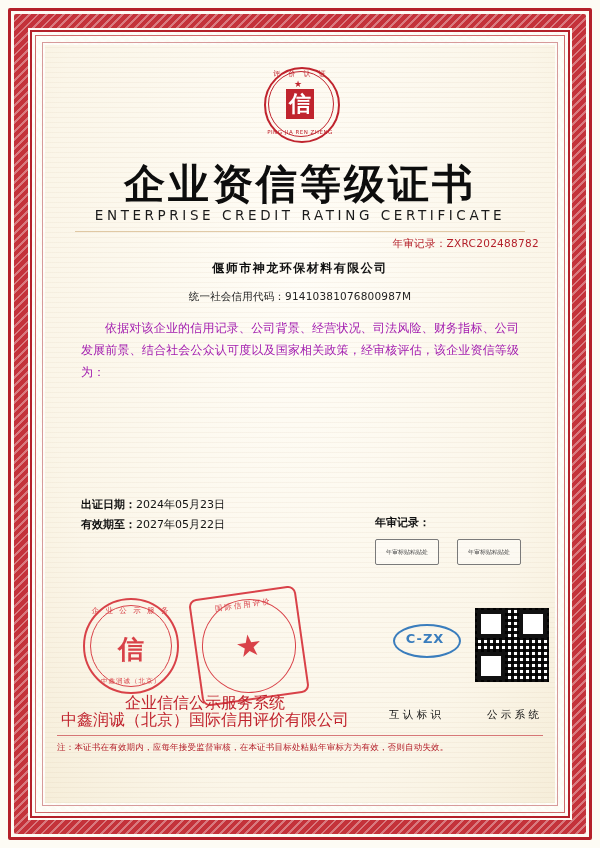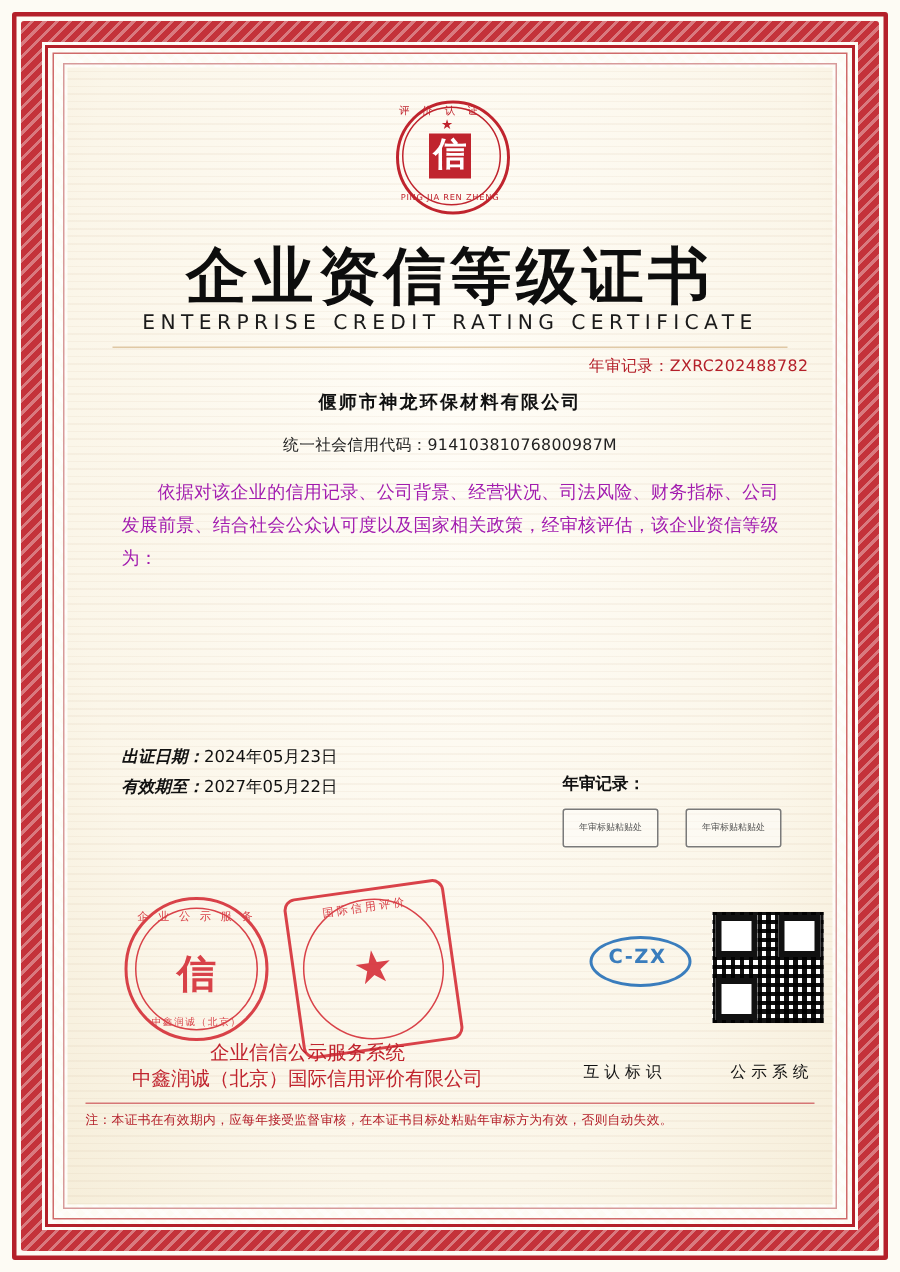--- a/index.html
+++ b/index.html
@@ -42,21 +42,21 @@
   
   .emblem{position:absolute;left:50%;top:22px;transform:translateX(-50%);
      width:100px;height:84px;}
   .emblem .ring{position:absolute;left:14px;top:0;width:72px;height:72px;border-radius:50%;
      border:2px solid #c0242e;}
   .emblem .ring2{position:absolute;left:18px;top:4px;width:64px;height:64px;border-radius:50%;
      border:1px solid #c0242e;}
   .emblem .box{position:absolute;left:36px;top:22px;width:28px;height:30px;background:#c0242e;
      color:#fff;font-size:22px;line-height:30px;text-align:center;font-weight:bold;
      font-family:"DejaVu Sans","Liberation Sans",sans-serif;}
-  .emblem .arcTop{position:absolute;left:16px;top:2px;width:100px;text-align:left;
+  .emblem .arcTop{position:absolute;left:1px;top:2px;width:100px;text-align:center;
      font-size:7px;color:#c0242e;letter-spacing:3px;}
   .emblem .arcBottom{position:absolute;left:0;top:62px;width:100px;text-align:center;
      font-size:5.5px;color:#c0242e;letter-spacing:.5px;}
   .emblem .star{position:absolute;left:44px;top:12px;color:#c0242e;font-size:9px;}
 
   
   .title-cn{position:absolute;left:0;right:0;top:112px;text-align:center;
      font-size:41px;font-weight:bold;color:#0d0d0d;letter-spacing:3px;
      font-family:"DejaVu Sans","Liberation Sans",sans-serif;}
   .title-en{position:absolute;left:0;right:0;top:162px;text-align:center;
@@ -74,21 +74,21 @@
   .body-text{position:absolute;left:36px;right:36px;top:272px;
      font-size:12px;line-height:22px;color:#a21caf;text-align:justify;text-indent:24px;}
 
   .grade{position:absolute;left:0;right:0;top:360px;text-align:center;
      font-size:54px;font-weight:bold;color:#c0121c;letter-spacing:2px;
      font-family:"DejaVu Serif","Liberation Serif",serif;}
 
   
   .info{position:absolute;left:36px;top:450px;font-size:11px;line-height:20px;color:#111;}
   .info .row{white-space:nowrap;}
-  .info .lbl{font-weight:bold;font-style:italic;}
+  .info .lbl{font-weight:bold;}
 
   .annual{position:absolute;left:330px;top:470px;font-size:11px;color:#111;font-weight:bold;}
   .stampbox{position:absolute;width:62px;height:24px;border:1px solid #7a7a7a;border-radius:2px;
      font-size:6px;color:#555;text-align:center;line-height:24px;background:rgba(255,255,255,.4);}
   .sb1{left:330px;top:494px;}
   .sb2{left:412px;top:494px;}
 
   
   .seals{position:absolute;left:0;right:0;top:545px;height:130px;}
   .seal-red{position:absolute;width:92px;height:92px;border-radius:50%;border:2.5px solid #d3232d;
@@ -99,21 +99,21 @@
      font-weight:bold;color:#d3232d;}
   .seal-red .topt{position:absolute;left:0;right:0;top:6px;text-align:center;font-size:7.5px;
      color:#d3232d;letter-spacing:2px;}
   .seal-red .bott{position:absolute;left:16px;right:0;bottom:6px;text-align:left;font-size:6.5px;
      color:#d3232d;letter-spacing:1px;}
   .sealA{left:38px;top:8px;}
   .sealB{left:150px;top:2px;width:104px;height:104px;border-radius:8px;transform:rotate(-8deg);}
   .sealB .ctr{top:34px;font-size:30px;}
 
   .seal-txt{position:absolute;left:10px;right:0;top:104px;width:300px;text-align:center;
-     font-size:13px;color:#c0242e;line-height:17px;}
+     font-size:16px;color:#c0242e;line-height:17px;}
 
   .cezx{position:absolute;left:348px;top:34px;width:64px;height:30px;}
   .cezx .el{position:absolute;left:0;top:0;width:64px;height:30px;border:2px solid #3a7dbd;border-radius:50%;}
   .cezx .tx{position:absolute;left:0;top:7px;width:64px;text-align:center;font-size:13px;
      font-weight:bold;color:#3a7dbd;letter-spacing:1px;}
 
   .qr{position:absolute;left:430px;top:18px;width:74px;height:74px;
      background:
        repeating-linear-gradient(0deg,#111 0 3px,#fff 3px 6px),
        repeating-linear-gradient(90deg,#111 0 3px,#fff 3px 6px);

